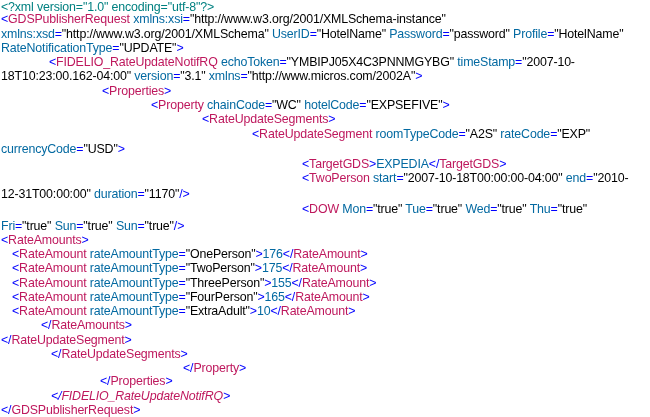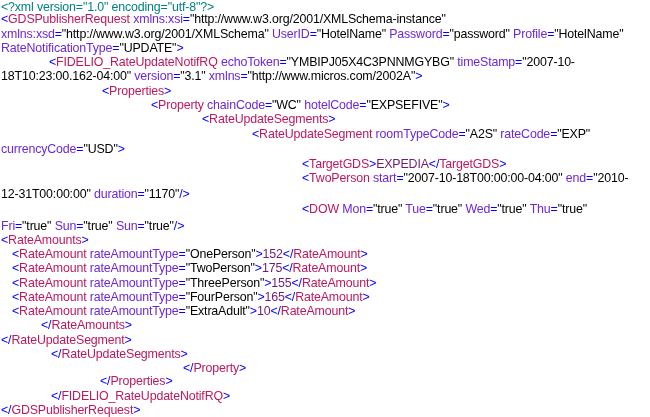--- a/index.html
+++ b/index.html
@@ -3,24 +3,24 @@
 <meta charset="utf-8">
 <style>
   html, body { margin: 0; padding: 0; background: #ffffff; }
   body { width: 650px; height: 417px; overflow: hidden; position: relative;
          font-family: "Liberation Sans", sans-serif; font-size: 12.4px; color: #000; }
   .xml { position: absolute; left: 1px; top: 0; width: 650px; }
   .line { position: absolute; white-space: pre; height: 15px; line-height: 15px; letter-spacing: -0.15px; }
   .decl { color: #008080; }
   .br { color: #0000ff; }
   .el { color: #be185d; }
-  .at { color: #6d28d9; }
+  .at { color: #0369a1; }
   .eq { color: #0000ff; }
   .val { color: #000000; }
-  .tx { color: #701a75; }
+  .tx { color: #0369a1; }
 </style>
 </head>
 <body>
 
 <div class="xml" id="xml-root">
     <div class="line" style="left: 0px; top: 0px;"><span class="decl">&lt;?xml version="1.0" encoding="utf-8"?&gt;</span></div>
     <div class="line" style="left: 0px; top: 12px;"><span class="br">&lt;</span><span class="el">GDSPublisherRequest</span><span class="tx"> </span><span class="at">xmlns:xsi</span><span class="eq">=</span><span class="val">"http://www.w3.org/2001/XMLSchema-instance"</span></div>
     <div class="line" style="left: 0px; top: 27px;"><span class="at">xmlns:xsd</span><span class="eq">=</span><span class="val">"http://www.w3.org/2001/XMLSchema"</span><span class="tx"> </span><span class="at">UserID</span><span class="eq">=</span><span class="val">"HotelName"</span><span class="tx"> </span><span class="at">Password</span><span class="eq">=</span><span class="val">"password"</span><span class="tx"> </span><span class="at">Profile</span><span class="eq">=</span><span class="val">"HotelName"</span></div>
     <div class="line" style="left: 0px; top: 41px;"><span class="at">RateNotificationType</span><span class="eq">=</span><span class="val">"UPDATE"</span><span class="br">&gt;</span></div>
     <div class="line" style="left: 48px; top: 55px;"><span class="br">&lt;</span><span class="el">FIDELIO_RateUpdateNotifRQ</span><span class="tx"> </span><span class="at">echoToken</span><span class="eq">=</span><span class="val">"YMBIPJ05X4C3PNNMGYBG"</span><span class="tx"> </span><span class="at">timeStamp</span><span class="eq">=</span><span class="val">"2007-10-</span></div>
@@ -29,25 +29,25 @@
     <div class="line" style="left: 150px; top: 98px;"><span class="br">&lt;</span><span class="el">Property</span><span class="tx"> </span><span class="at">chainCode</span><span class="eq">=</span><span class="val">"WC"</span><span class="tx"> </span><span class="at">hotelCode</span><span class="eq">=</span><span class="val">"EXPSEFIVE"</span><span class="br">&gt;</span></div>
     <div class="line" style="left: 201px; top: 112px;"><span class="br">&lt;</span><span class="el">RateUpdateSegments</span><span class="br">&gt;</span></div>
     <div class="line" style="left: 251px; top: 127px;"><span class="br">&lt;</span><span class="el">RateUpdateSegment</span><span class="tx"> </span><span class="at">roomTypeCode</span><span class="eq">=</span><span class="val">"A2S"</span><span class="tx"> </span><span class="at">rateCode</span><span class="eq">=</span><span class="val">"EXP"</span></div>
     <div class="line" style="left: 0px; top: 142px;"><span class="at">currencyCode</span><span class="eq">=</span><span class="val">"USD"</span><span class="br">&gt;</span></div>
     <div class="line" style="left: 301px; top: 157px;"><span class="br">&lt;</span><span class="el">TargetGDS</span><span class="br">&gt;</span><span class="tx">EXPEDIA</span><span class="br">&lt;/</span><span class="el">TargetGDS</span><span class="br">&gt;</span></div>
     <div class="line" style="left: 301px; top: 171px;"><span class="br">&lt;</span><span class="el">TwoPerson</span><span class="tx"> </span><span class="at">start</span><span class="eq">=</span><span class="val">"2007-10-18T00:00:00-04:00"</span><span class="tx"> </span><span class="at">end</span><span class="eq">=</span><span class="val">"2010-</span></div>
     <div class="line" style="left: 0px; top: 187px;"><span class="val">12-31T00:00:00"</span><span class="tx"> </span><span class="at">duration</span><span class="eq">=</span><span class="val">"1170"</span><span class="br">/&gt;</span></div>
     <div class="line" style="left: 301px; top: 202px;"><span class="br">&lt;</span><span class="el">DOW</span><span class="tx"> </span><span class="at">Mon</span><span class="eq">=</span><span class="val">"true"</span><span class="tx"> </span><span class="at">Tue</span><span class="eq">=</span><span class="val">"true"</span><span class="tx"> </span><span class="at">Wed</span><span class="eq">=</span><span class="val">"true"</span><span class="tx"> </span><span class="at">Thu</span><span class="eq">=</span><span class="val">"true"</span></div>
     <div class="line" style="left: 0px; top: 219px;"><span class="at">Fri</span><span class="eq">=</span><span class="val">"true"</span><span class="tx"> </span><span class="at">Sun</span><span class="eq">=</span><span class="val">"true"</span><span class="tx"> </span><span class="at">Sun</span><span class="eq">=</span><span class="val">"true"</span><span class="br">/&gt;</span></div>
     <div class="line" style="left: 0px; top: 233px;"><span class="br">&lt;</span><span class="el">RateAmounts</span><span class="br">&gt;</span></div>
-    <div class="line" style="left: 11px; top: 247px;"><span class="br">&lt;</span><span class="el">RateAmount</span><span class="tx"> </span><span class="at">rateAmountType</span><span class="eq">=</span><span class="val">"OnePerson"</span><span class="br">&gt;</span><span class="tx">152</span><span class="br">&lt;/</span><span class="el">RateAmount</span><span class="br">&gt;</span></div>
+    <div class="line" style="left: 11px; top: 247px;"><span class="br">&lt;</span><span class="el">RateAmount</span><span class="tx"> </span><span class="at">rateAmountType</span><span class="eq">=</span><span class="val">"OnePerson"</span><span class="br">&gt;</span><span class="tx">176</span><span class="br">&lt;/</span><span class="el">RateAmount</span><span class="br">&gt;</span></div>
     <div class="line" style="left: 11px; top: 261px;"><span class="br">&lt;</span><span class="el">RateAmount</span><span class="tx"> </span><span class="at">rateAmountType</span><span class="eq">=</span><span class="val">"TwoPerson"</span><span class="br">&gt;</span><span class="tx">175</span><span class="br">&lt;/</span><span class="el">RateAmount</span><span class="br">&gt;</span></div>
     <div class="line" style="left: 11px; top: 276px;"><span class="br">&lt;</span><span class="el">RateAmount</span><span class="tx"> </span><span class="at">rateAmountType</span><span class="eq">=</span><span class="val">"ThreePerson"</span><span class="br">&gt;</span><span class="tx">155</span><span class="br">&lt;/</span><span class="el">RateAmount</span><span class="br">&gt;</span></div>
     <div class="line" style="left: 11px; top: 290px;"><span class="br">&lt;</span><span class="el">RateAmount</span><span class="tx"> </span><span class="at">rateAmountType</span><span class="eq">=</span><span class="val">"FourPerson"</span><span class="br">&gt;</span><span class="tx">165</span><span class="br">&lt;/</span><span class="el">RateAmount</span><span class="br">&gt;</span></div>
     <div class="line" style="left: 11px; top: 304px;"><span class="br">&lt;</span><span class="el">RateAmount</span><span class="tx"> </span><span class="at">rateAmountType</span><span class="eq">=</span><span class="val">"ExtraAdult"</span><span class="br">&gt;</span><span class="tx">10</span><span class="br">&lt;/</span><span class="el">RateAmount</span><span class="br">&gt;</span></div>
     <div class="line" style="left: 0px; top: 318px; margin-left: 40px;"><span class="br">&lt;/</span><span class="el">RateAmounts</span><span class="br">&gt;</span></div>
     <div class="line" style="left: 0px; top: 333px;"><span class="br">&lt;/</span><span class="el">RateUpdateSegment</span><span class="br">&gt;</span></div>
     <div class="line" style="left: 50px; top: 347px;"><span class="br">&lt;/</span><span class="el">RateUpdateSegments</span><span class="br">&gt;</span></div>
     <div class="line" style="left: 150px; top: 361px; margin-left: 32px;"><span class="br">&lt;/</span><span class="el">Property</span><span class="br">&gt;</span></div>
     <div class="line" style="left: 99px; top: 374px;"><span class="br">&lt;/</span><span class="el">Properties</span><span class="br">&gt;</span></div>
-    <div class="line" style="left: 50px; top: 389px;"><span class="br">&lt;/</span><span class="el">FIDELIO_RateUpdateNotifRQ</span><span class="br">&gt;</span></div>
+    <div class="line" style="left: 50px; top: 389px; font-style: italic;"><span class="br">&lt;/</span><span class="el">FIDELIO_RateUpdateNotifRQ</span><span class="br">&gt;</span></div>
     <div class="line" style="left: 0px; top: 403px;"><span class="br">&lt;/</span><span class="el">GDSPublisherRequest</span><span class="br">&gt;</span></div>
   </div>
 
 </body></html>

